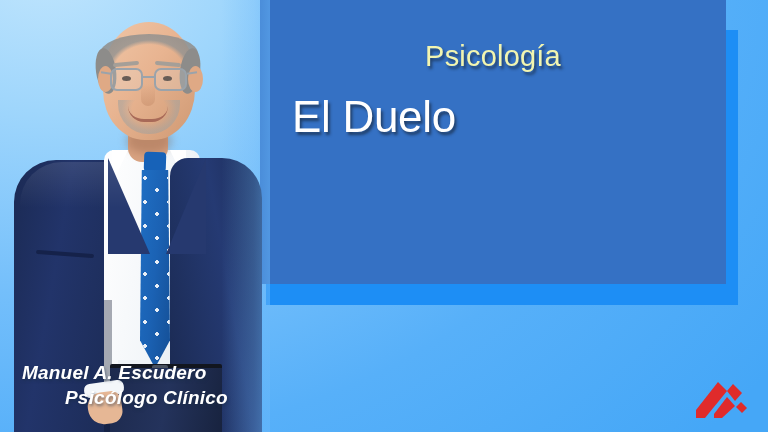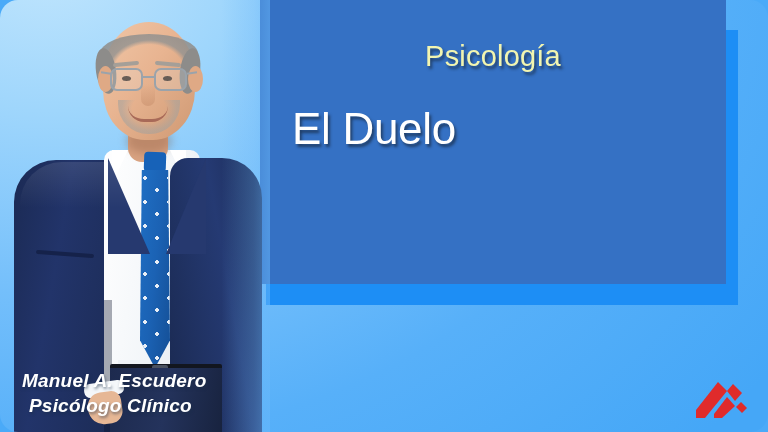--- a/index.html
+++ b/index.html
@@ -8,21 +8,20 @@
     font-family: "Liberation Sans", sans-serif;
     background:#4aaaf8;
     position:relative;
   }
   #stage {
     position:absolute; inset:0;
     width:768px; height:432px;
     overflow:hidden;
     background:
       radial-gradient(ellipse 900px 700px at 6% -10%, #c2e6fd 0%, #9fd6fc 22%, #74bffb 48%, #57b0f9 70%, #45a7f7 100%);
-    border-radius: 18px;
   }
 
   
   #panel-shadow {
     position:absolute;
     left:266px; top:30px;
     width:472px; height:275px;
     background:#1d8ef5;
   }
   
@@ -39,55 +38,55 @@
     left:0; top:46px; width:100%;
     text-align:center;
     font-size:29px;
     font-weight:400;
     letter-spacing:.2px;
     color:#f2f5b0;
     text-shadow:2px 3px 3px rgba(20,30,45,.62);
   }
   .title-block {
     position:absolute;
-    left:32px; top:95px; right:14px;margin-top:12px;
+    left:32px; top:95px; right:14px;
   }
   .tline {
     font-size:44px;
     line-height:55px;
     font-weight:400;
     letter-spacing:-.3px;
     white-space:nowrap;
   }
   .tline.white {
     color:#ffffff;
     text-shadow:2px 3px 3px rgba(18,28,42,.6);
   }
   .tline.yellow {
     color:#f6f128;
     text-shadow:2px 3px 3px rgba(18,28,42,.62);
   }
 
   
   #presenter {
     position:absolute;
-    left:22px; bottom:14px;
+    left:22px; bottom:22px;
     z-index:8;
   }
   #presenter div {
     font-style:italic;
     font-weight:bold;
     color:#ffffff;
     font-size:19px;
     line-height:25px;
     letter-spacing:.2px;
     text-shadow:1px 2px 3px rgba(25,45,70,.55);
     white-space:nowrap;
   }
-  #presenter .sub { padding-left:7px; }
+  #presenter .sub { padding-left:7px;margin-left:36px; }
 
   
   #logo {
     position:absolute;
     right:18px; bottom:14px;
     width:56px; height:44px;
     z-index:9;
   }
 
   

